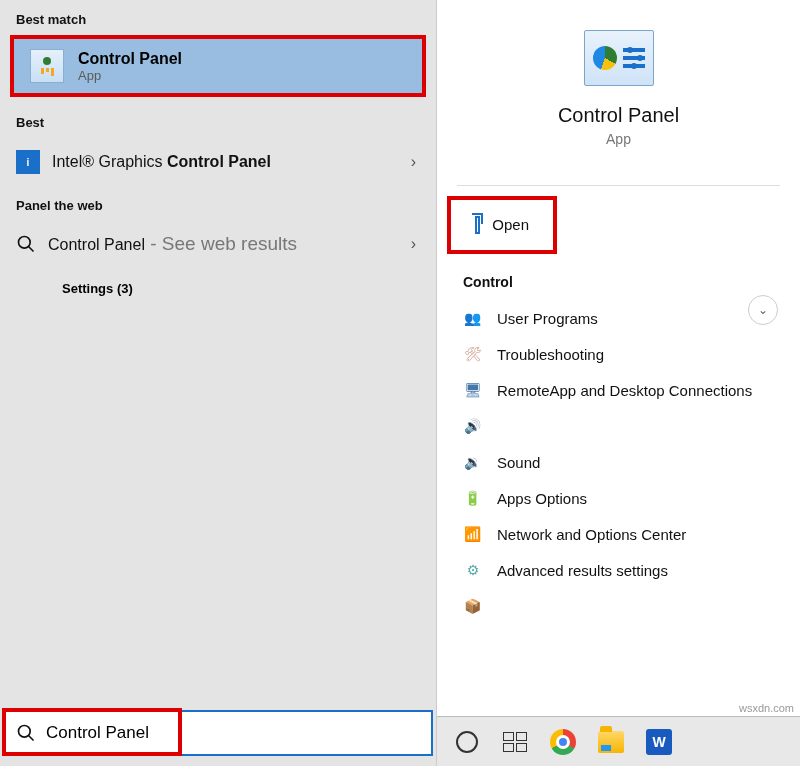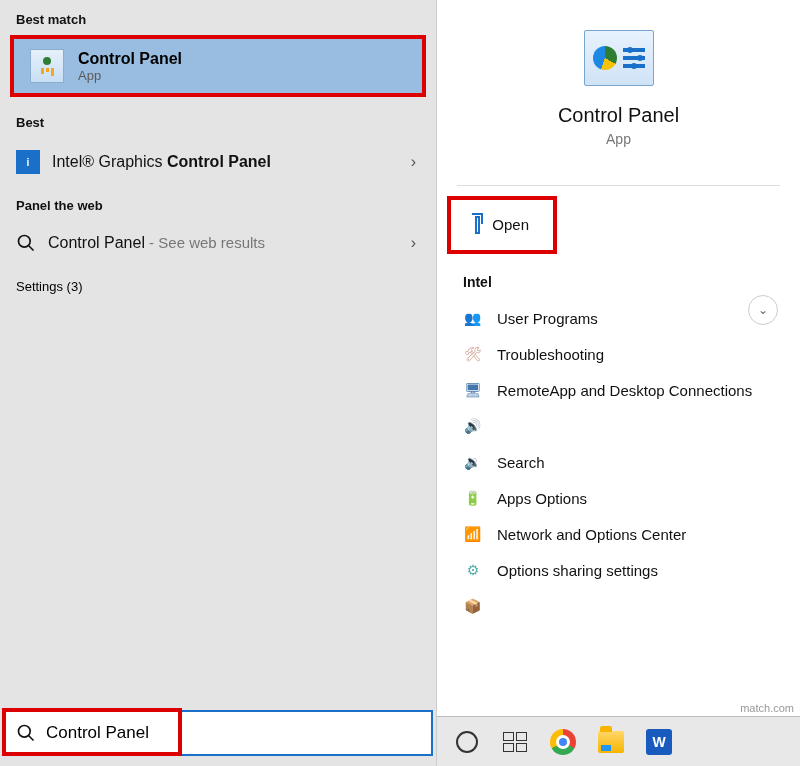--- a/index.html
+++ b/index.html
@@ -19,22 +19,22 @@
   .bm-text { display:flex;flex-direction:column;}
   .bm-title { font-size:16px;font-weight:700;color:#000;}
   .bm-sub { font-size:13px;color:#5a5a5a;}
   .row { display:flex; align-items:center; justify-content:space-between; padding:12px 20px 12px 16px; }
   .row .row-l { display:flex; align-items:center; gap:12px;}
   .chev { font-size:16px; color:#555; }
   .intel-icon { width:24px;height:24px;background:#1a6fc9;color:#fff;display:flex;align-items:center;justify-content:center;font-size:10px;font-weight:bold;}
   .row-title { font-size:16px;color:#111;}
   .row-title b { font-weight:700;}
   .search-icon { width:20px;height:20px;color:#111;}
-  .web-row .sub { color:#777; font-size:15px;}
-  .settings-hdr { font-size:13px; font-weight:400; padding:14px 16px;}
+  .web-row .sub { color:#777; font-size:19px;}
+  .settings-hdr { font-size:13px; font-weight:700; padding:14px 16px;margin-left:46px;}
   .left-fill { flex:1; }
 
   
   .searchbar-wrap { position: absolute; left: 0; bottom: 6px; width: 437px; padding: 4px 4px; }
   .searchbar { border: 2px solid #1a6fc9; background: #fff; height: 46px; display:flex; align-items:center; padding: 0 10px; gap:10px;}
   .searchbar-hl { position:absolute; left:2px; bottom:4px; width:180px; height:48px; border:4px solid #d00; pointer-events:none;}
   .searchbar .glass { width:20px;height:20px;color:#111;}
   .searchbar input { border:none; outline:none; font-size:17px; flex:1; background:transparent;}
 
   
@@ -142,52 +142,52 @@
     </div>
     <div class="hr"></div>
 
     <div class="open-row">
       <div class="open-icon"></div>
       <span>Open</span>
     </div>
 
     <div class="expand">⌄</div>
 
-    <div class="recent-hdr">Intel</div>
+    <div class="recent-hdr">Control</div>
     <div class="recent-list">
       <div class="recent-item">
           <div class="ri-icon ic-users">👥</div>
           <span>User Programs</span>
         </div>
       <div class="recent-item">
           <div class="ri-icon ic-trouble">🛠</div>
           <span>Troubleshooting</span>
         </div>
       <div class="recent-item">
           <div class="ri-icon ic-remote">🖥</div>
           <span>RemoteApp and Desktop Connections</span>
         </div>
       <div class="recent-item">
           <div class="ri-icon ic-audio">🔊</div>
         </div>
       <div class="recent-item">
           <div class="ri-icon ic-sound">🔉</div>
-          <span>Search</span>
+          <span>Sound</span>
         </div>
       <div class="recent-item">
           <div class="ri-icon ic-power">🔋</div>
           <span>Apps Options</span>
         </div>
       <div class="recent-item">
           <div class="ri-icon ic-net">📶</div>
           <span>Network and Options Center</span>
         </div>
       <div class="recent-item">
           <div class="ri-icon ic-share">⚙</div>
-          <span>Options sharing settings</span>
+          <span>Advanced results settings</span>
         </div>
       <div class="recent-item">
           <div class="ri-icon ic-prog">📦</div>
         </div>
     </div>
   </div>
 </div>
 
 <div class="searchbar-wrap">
   <div class="searchbar">
@@ -216,13 +216,13 @@
       <div class="chrome"></div>
     </div>
   <div class="tb-btn">
       <div class="explorer"></div>
     </div>
   <div class="tb-btn">
       <div class="word">W</div>
     </div>
 </div>
 
-<div class="watermark">match.com</div>
+<div class="watermark">wsxdn.com</div>
 
 </body></html>

